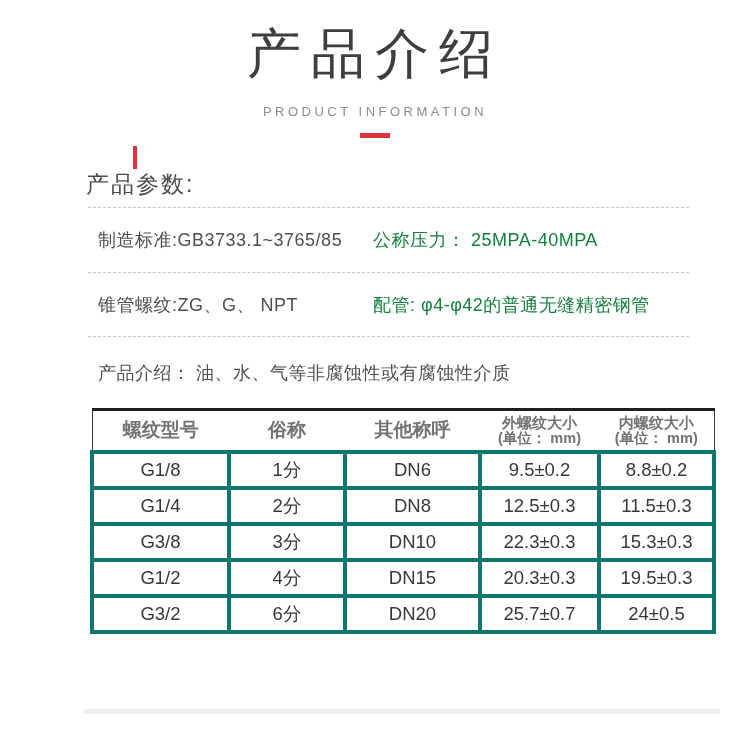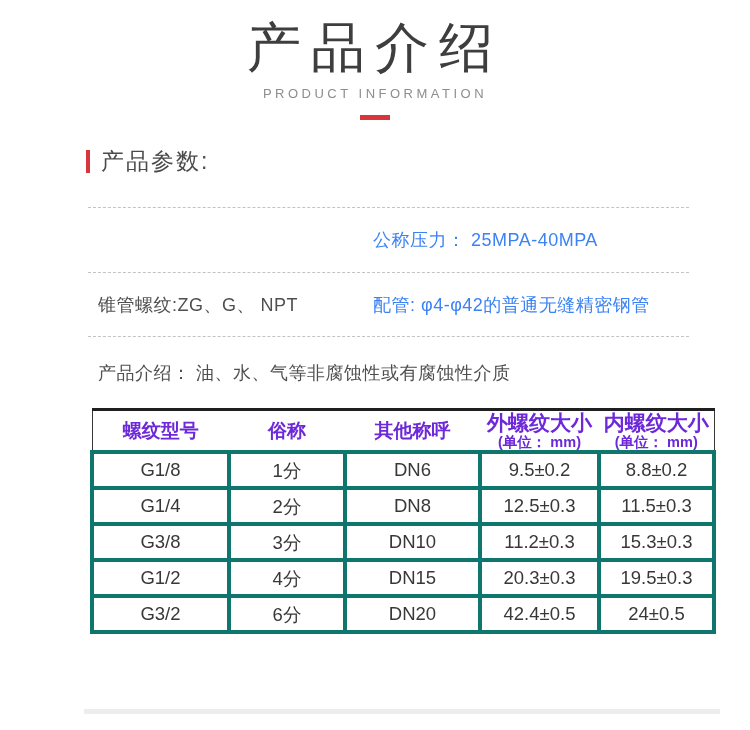--- a/index.html
+++ b/index.html
@@ -15,57 +15,58 @@
   }
 
   
   .title-block { position: absolute; top: 14px; left: 0; width: 100%; text-align: center; }
   .main-title {
     font-size: 54px;
     font-weight: 200;
     letter-spacing: 10px;
     color: #3e3e3e;
     line-height: 1.25;
+    margin-top: 6px;
   }
   .sub-title {
-    margin-top: 4px;
+    margin-top: 16px;
     font-size: 13px;
     letter-spacing: 3.5px;
     color: #8d8d8d;
   }
   .red-dash {
     width: 30px; height: 5px;
     background: #d8353d;
     margin: 14px auto 0 auto;
   }
 
   
   .section-head {
     position: absolute; top: 146px; left: 86px;
-    display: flex; align-items: center;
+    display: flex; align-items: center; flex-direction: column;
   }
   .red-bar { width: 4px; height: 23px; background: #d8353d; margin-right: 11px; }
   .section-title { font-size: 23px; color: #4a4a4a; letter-spacing: 2px; }
 
   
   .params { position: absolute; top: 207px; left: 88px; width: 601px; }
   .param-row {
     position: relative;
     border-top: 1px dashed #c3c3c3;
     height: 65px;
   }
   .param-row.r2 { height: 64px; }
   .param-row.r3 { height: 72px; }
   .param-left {
     position: absolute; left: 10px; top: 50%; transform: translateY(-50%);
     font-size: 18px; color: #4f4f4f; letter-spacing: 0.5px; white-space: nowrap;
   }
   .param-right {
     position: absolute; left: 285px; top: 50%; transform: translateY(-50%);
-    font-size: 18px; color: #3b82f6; letter-spacing: 0.5px; white-space: nowrap;
+    font-size: 18px; color: #15803d; letter-spacing: 0.5px; white-space: nowrap;
   }
 
   
   .spec-table {
     position: absolute; top: 408px; left: 90px;
     width: 622px;
     border-collapse: collapse;
     table-layout: fixed;
     color: #333333;
   }
@@ -74,25 +75,25 @@
   .spec-table col.c3 { width: 135px; }
   .spec-table col.c4 { width: 119px; }
   .spec-table col.c5 { width: 115px; }
   .spec-table th, .spec-table td { text-align: center; vertical-align: middle; }
   .spec-table { border: 1px solid #383838; border-top: 3px solid #1f1f1f; }
   .spec-table th {
     border-bottom: 1px solid #4a4a4a;
     height: 42px;
     font-size: 19px;
     font-weight: bold;
-    color: #6d28d9;
+    color: #737373;
     margin-top: 44px;
   }
   .spec-table th .h-small { display: block; font-size: 14.5px; line-height: 1.05; font-weight: bold; text-align: center; }
-  .spec-table th .h-top { display: block; font-size: 21px; line-height: 1.15; font-weight: bold; }
+  .spec-table th .h-top { display: block; font-size: 15px; line-height: 1.15; font-weight: bold; }
   .spec-table td {
     border: 4px solid #0f766e;
     height: 36px;
     font-size: 18.5px;
     color: #383838;
   }
   .table-shadow {
     position: absolute; top: 709px; left: 84px;
     width: 636px; height: 5px;
     background: #ededed;
@@ -109,20 +110,21 @@
     <div class="red-dash"></div>
   </div>
 
   <div class="section-head">
     <div class="red-bar"></div>
     <div class="section-title">产品参数:</div>
   </div>
 
   <div class="params">
     <div class="param-row r1">
+      <span class="param-left">制造标准:GB3733.1~3765/85</span>
       <span class="param-right">公称压力： 25MPA-40MPA</span>
     </div>
     <div class="param-row r2">
       <span class="param-left">锥管螺纹:ZG、G、 NPT</span>
       <span class="param-right">配管: φ4-φ42的普通无缝精密钢管</span>
     </div>
     <div class="param-row r3">
       <span class="param-left">产品介绍： 油、水、气等非腐蚀性或有腐蚀性介质</span>
     </div>
   </div>
@@ -162,35 +164,35 @@
         <td>G1/4</td>
         <td>2分</td>
         <td>DN8</td>
         <td>12.5±0.3</td>
         <td>11.5±0.3</td>
       </tr>
       <tr>
         <td>G3/8</td>
         <td>3分</td>
         <td>DN10</td>
-        <td>11.2±0.3</td>
+        <td>22.3±0.3</td>
         <td>15.3±0.3</td>
       </tr>
       <tr>
         <td>G1/2</td>
         <td>4分</td>
         <td>DN15</td>
         <td>20.3±0.3</td>
         <td>19.5±0.3</td>
       </tr>
       <tr>
         <td>G3/2</td>
         <td>6分</td>
         <td>DN20</td>
-        <td>42.4±0.5</td>
+        <td>25.7±0.7</td>
         <td>24±0.5</td>
       </tr>
     </tbody>
   </table>
 
   <div class="table-shadow"></div>
 
 </div>
 
 </body></html>

